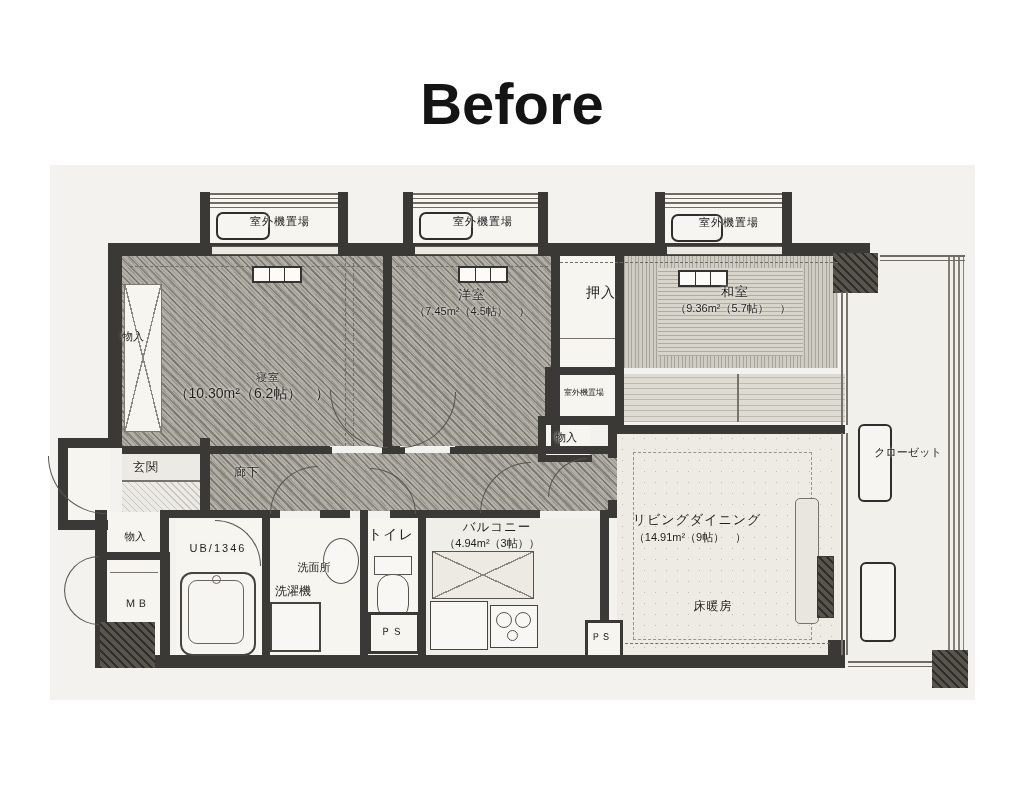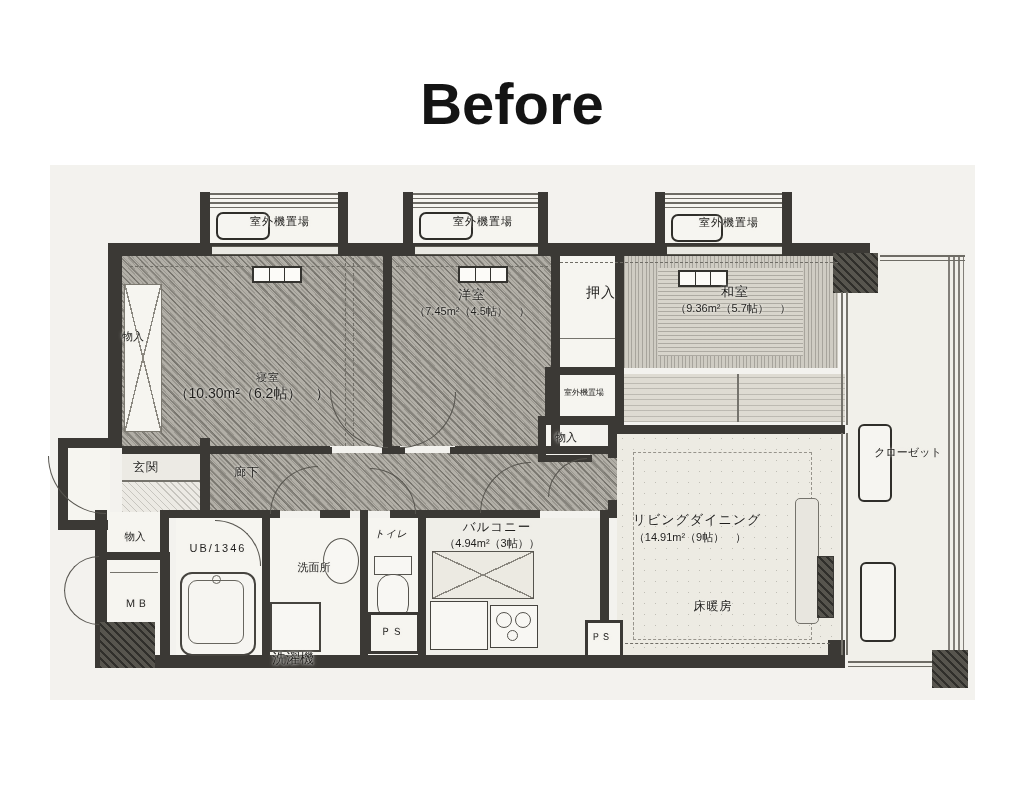--- a/index.html
+++ b/index.html
@@ -214,19 +214,19 @@
 <div class="lbl" style="left:566px;top:437px;font-size:11px;letter-spacing:0;">物入</div>
 <div class="lbl" style="left:135px;top:536px;font-size:10.5px;letter-spacing:0;">物入</div>
 <div class="lbl" style="left:146px;top:468px;font-size:12px;">玄関</div>
 <div class="lbl" style="left:247px;top:473px;font-size:12px;">廊下</div>
 <div class="lbl" style="left:908px;top:452px;font-size:11px;letter-spacing:0;">クローゼット</div>
 <div class="lbl" style="left:697px;top:520px;font-size:13px;">リビングダイニング</div>
 <div class="lbl" style="left:690px;top:537px;font-size:11px;letter-spacing:0;">（14.91m²（9帖）　）</div>
 <div class="lbl" style="left:713px;top:607px;font-size:12px;">床暖房</div>
 <div class="lbl" style="left:497px;top:527px;font-size:12.5px;">バルコニー</div>
 <div class="lbl" style="left:492px;top:543px;font-size:11px;letter-spacing:0;">（4.94m²（3帖））</div>
-<div class="lbl" style="left:391px;top:534px;font-size:10px;font-style:italic;">トイレ</div>
+<div class="lbl" style="left:391px;top:534px;font-size:14px;">トイレ</div>
 <div class="lbl" style="left:314px;top:567px;font-size:11px;letter-spacing:0;">洗面所</div>
-<div class="lbl" style="left:293px;top:658px;font-size:14px;letter-spacing:0;text-align:right;">洗濯機</div>
+<div class="lbl" style="left:293px;top:592px;font-size:12px;letter-spacing:0;text-align:right;">洗濯機</div>
 <div class="lbl" style="left:218px;top:548px;font-size:11px;letter-spacing:2px;">UB/1346</div>
 <div class="lbl" style="left:137px;top:603px;font-size:11px;letter-spacing:1px;">ＭＢ</div>
 <div class="lbl" style="left:392px;top:631px;font-size:10.5px;letter-spacing:1px;">ＰＳ</div>
 <div class="lbl" style="left:601px;top:637px;font-size:10px;letter-spacing:0;">ＰＳ</div>
 
 </body></html>

